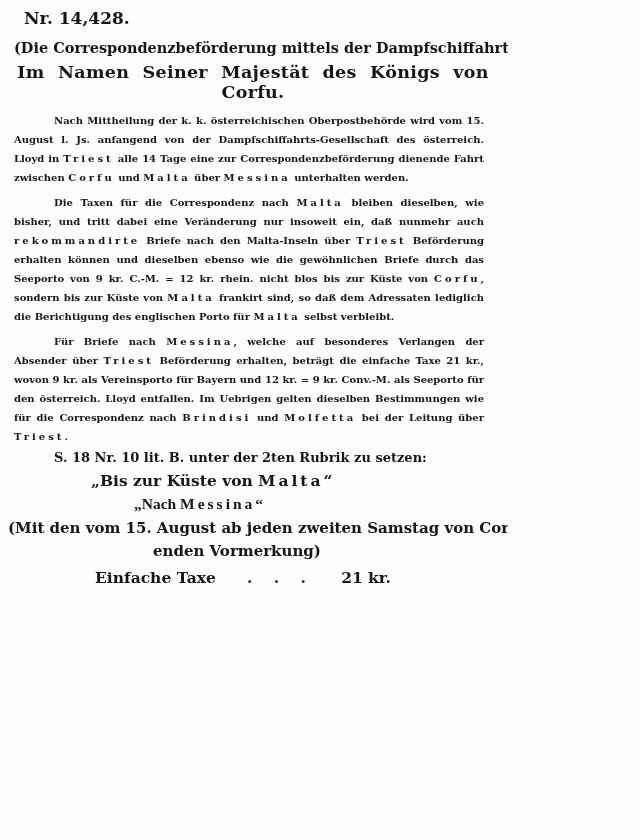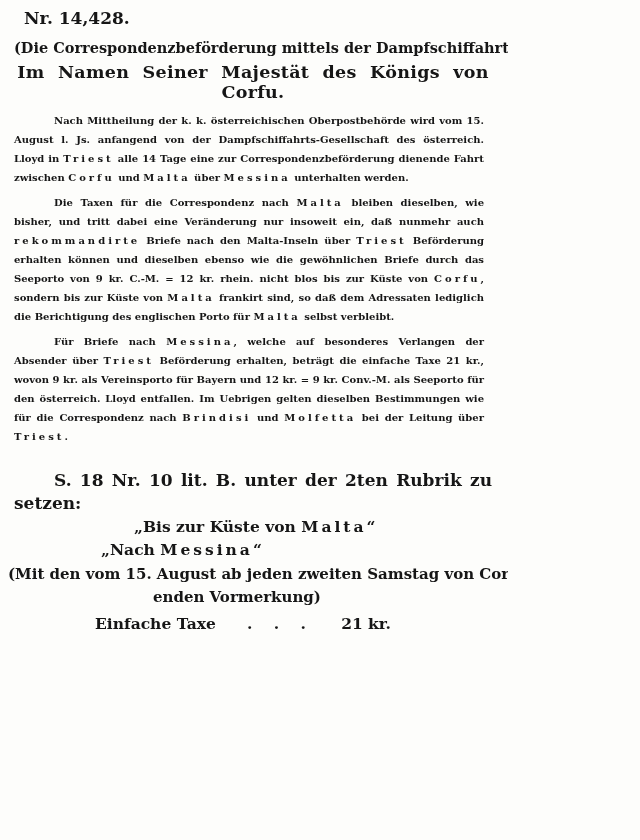--- a/index.html
+++ b/index.html
@@ -9,24 +9,24 @@
     position:relative; width:508px; height:840px; overflow:hidden;
     background:var(--paper); color:var(--ink);
     font-family:"DejaVu Serif", serif; font-weight:bold;
     padding:6px 16px 0 14px;
   }
   .doc-number { font-size:17px; margin:2px 0 0 10px; }
   .subject { text-align:center; font-size:14.5px; margin-top:11px; white-space:nowrap; }
   .title { text-align:center; font-size:17.5px; margin:6px 0 9px 0; word-spacing:7px; letter-spacing:.3px; }
   .para { font-size:10px; line-height:19px; text-align:justify; text-indent:40px; margin:6px 8px 0 0; }
   .sp { letter-spacing:3px; }
-  .instr { font-size:17px; line-height:23px; text-align:justify; text-indent:40px; margin:23px 0 0 0; }
+  .instr { font-size:13px; line-height:23px; text-align:justify; text-indent:40px; margin:0 0 0 0; }
   .quote { font-size:15.5px; line-height:23px; }
-  .quote-malta { margin-left:120px; }
-  .quote-messina { margin-left:87px; }
+  .quote-malta { margin-left:77px; }
+  .quote-messina { margin-left:120px;font-family:Liberation Serif, serif; }
   .mit1 { font-size:15px; line-height:23px; margin:2px 0 0 -6px; white-space:nowrap; }
   .mit2 { font-size:15px; line-height:23px; margin-left:139px; }
   .rates { margin:4px 0 0 81px; font-size:15.5px; line-height:22px; }
   .rate-row { display:flex; }
   .rlabel { width:152px; }
   .rdots { width:86px; word-spacing:16px; }
   .ramount { width:58px; text-align:right; }
 </style>
 </head>
 <body>

